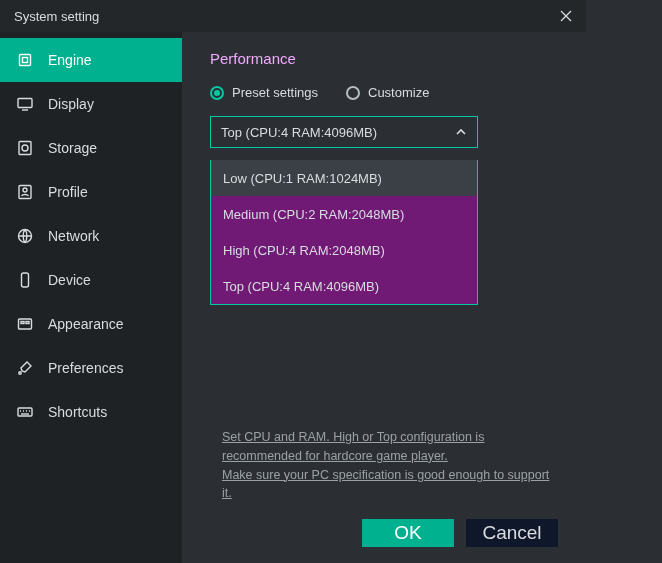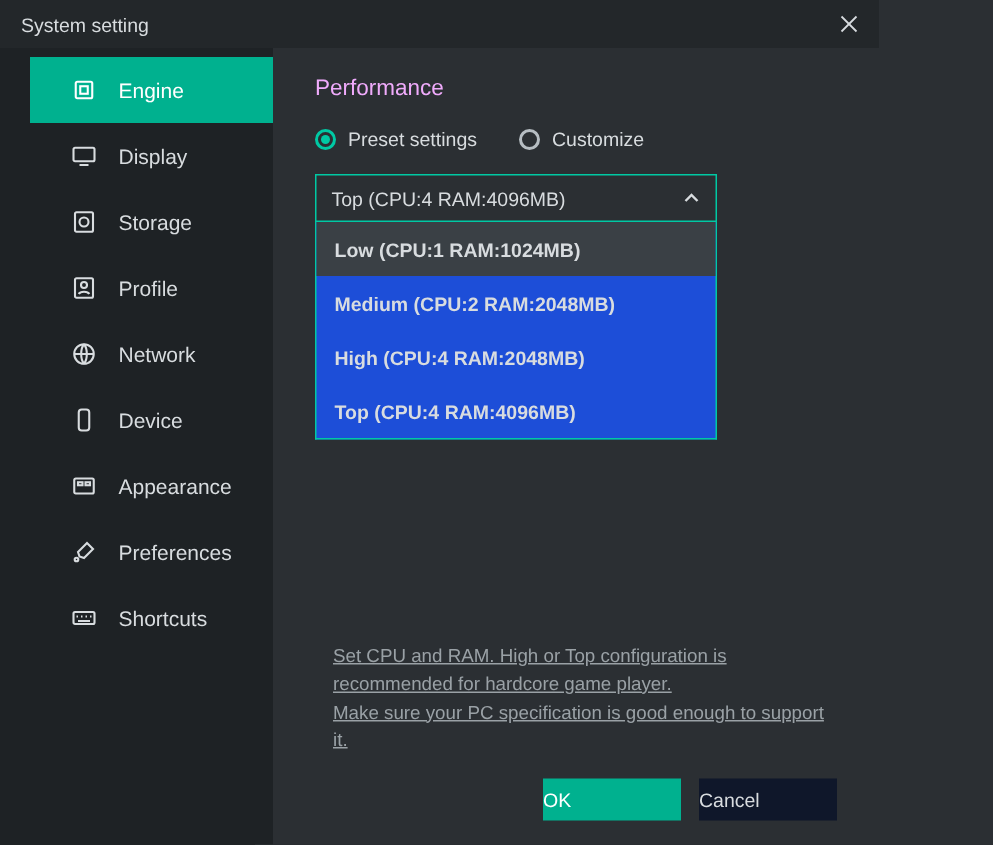--- a/index.html
+++ b/index.html
@@ -43,26 +43,25 @@
     width: 182px;
     background: #1e2225;
     display: flex;
     flex-direction: column;
     padding-top: 6px;
   }
   .side-item {
     height: 44px;
     display: flex;
     align-items: center;
-    padding-left: 27px;
+    padding-left: 16px;
     color: #d8dcdf;
     font-size: 14px;
     cursor: pointer;
     position: relative;
-    margin-left: 20px;
   }
   .side-item.active {
     background: #00b18f;
     color: #ffffff;
   }
   .side-item .icon {
     width: 18px;
     height: 18px;
     margin-right: 14px;
     display: inline-flex;
@@ -123,28 +122,27 @@
     padding: 0 10px;
     background: #2b2f33;
     color: #d8dcdf;
     font-size: 13px;
     cursor: pointer;
     justify-content: space-between;
   }
   .select .chev { color: #d8dcdf; }
   .dropdown {
     position: absolute;
-    top: 32px;
+    top: 44px;
     left: 0;
     width: 268px;
     border: 1px solid #00c9a4;
     border-top: none;
-    background: #1d4ed8;
+    background: #701a75;
     z-index: 5;
-    font-weight: bold;
   }
   .option {
     height: 36px;
     display: flex;
     align-items: center;
     padding: 0 12px;
     font-size: 13px;
     color: #d8dcdf;
     cursor: pointer;
   }
@@ -164,21 +162,22 @@
     bottom: 16px;
     right: 28px;
     display: flex;
     gap: 12px;
   }
   .btn {
     width: 92px;
     height: 28px;
     display: flex;
     align-items: center;
-    font-size: 13px;
+    justify-content: center;
+    font-size: 19px;
     cursor: pointer;
   }
   .btn.ok { background: #00b18f; color: #ffffff; }
   .btn.cancel { background: #0f172a; color: #d8dcdf; }
   svg { display: block; }
 </style>
 </head>
 <body>
 
 <div class="window">

